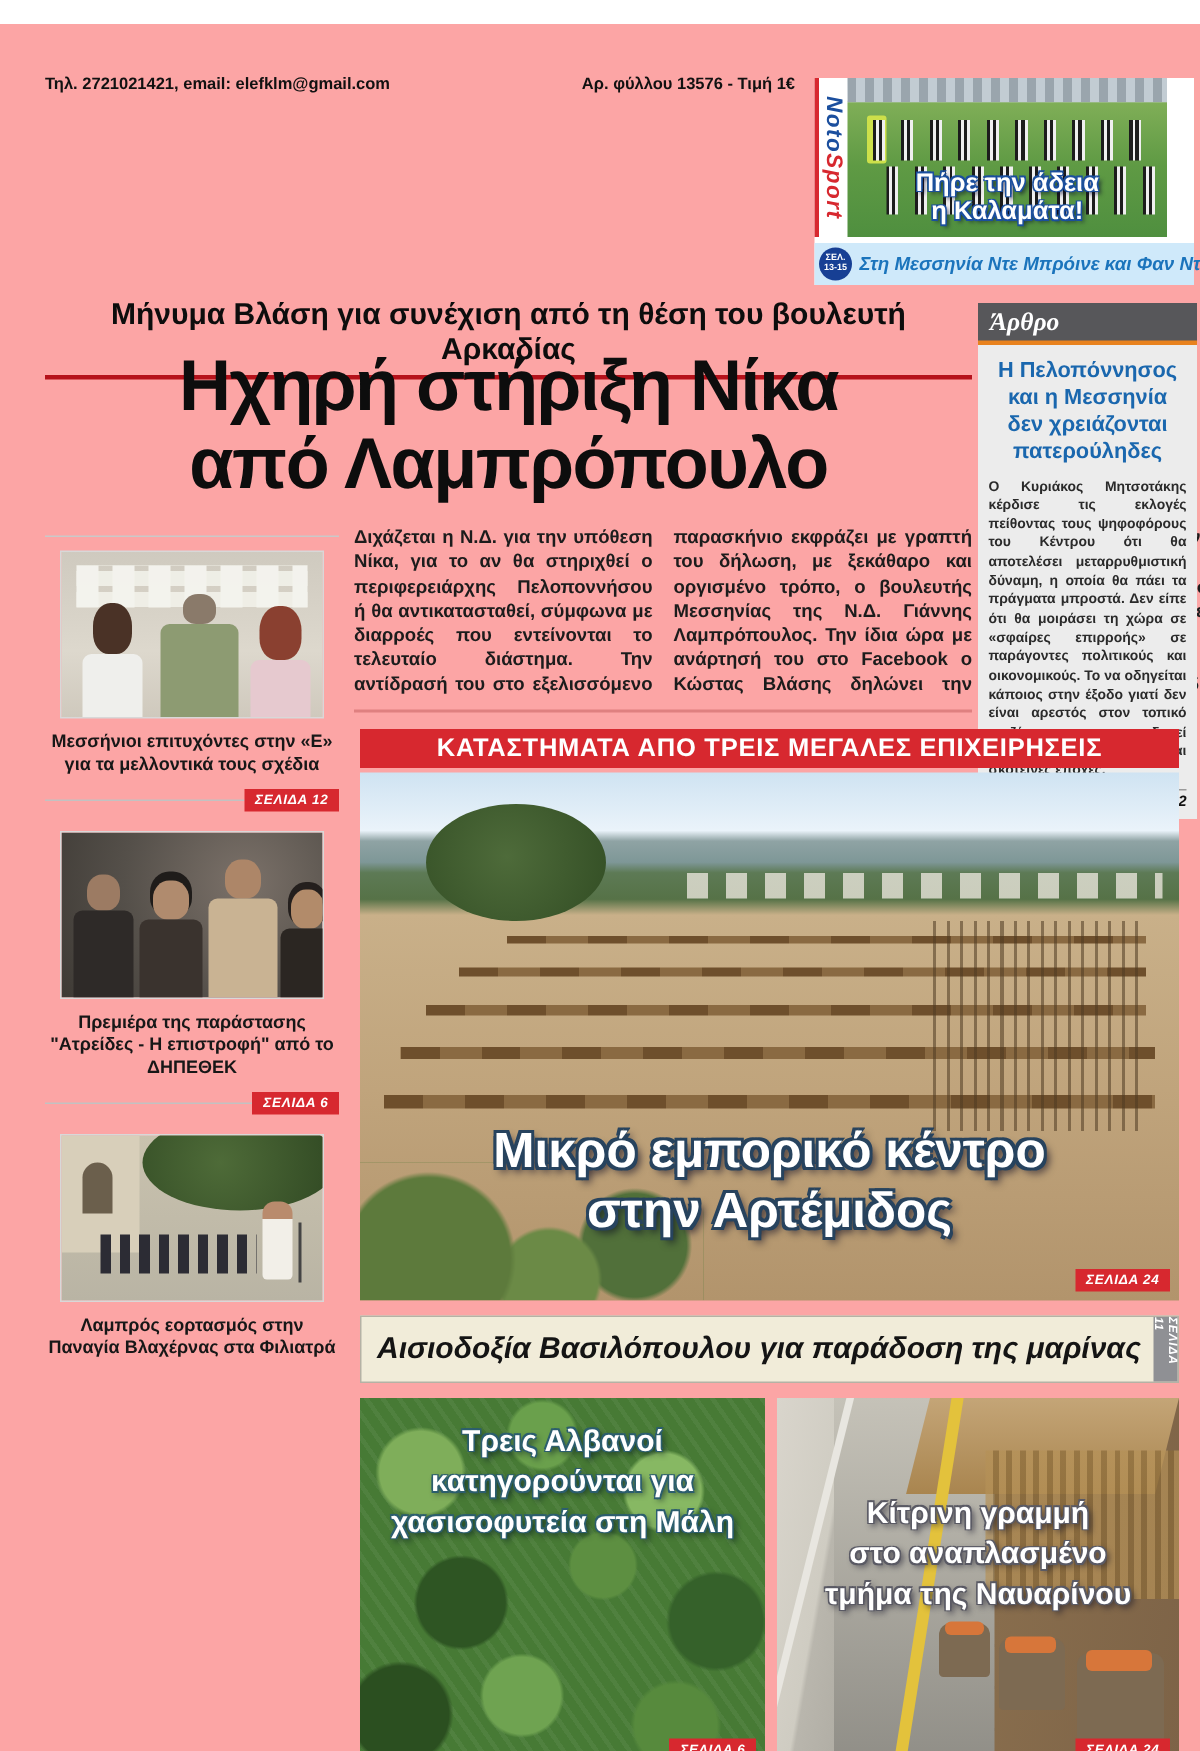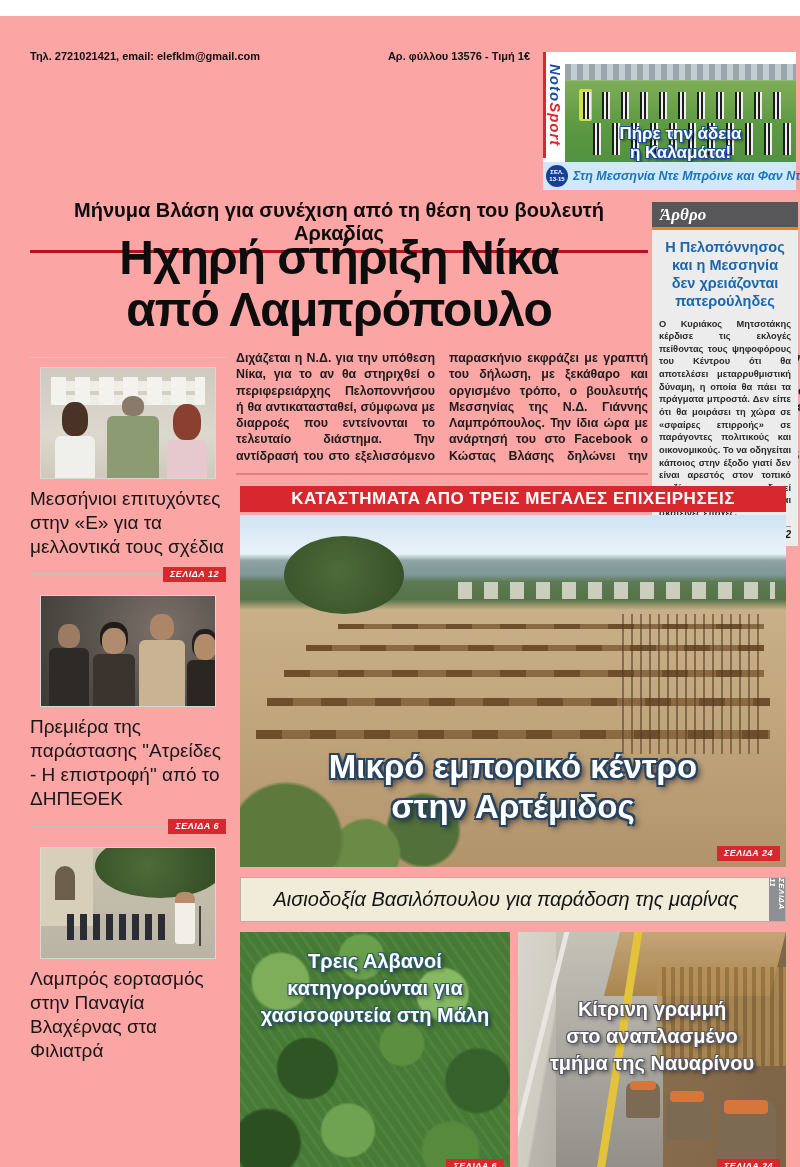--- a/index.html
+++ b/index.html
@@ -20,21 +20,21 @@
   .murl{color:#ffe500;font-weight:bold;font-size:17px;line-height:19px;margin-bottom:4px;}
 
   
   .notosport{position:absolute;left:543px;top:36px;width:253px;height:138px;background:#fff;}
   .ns-label{position:absolute;left:0;top:0;width:22px;height:106px;background:#fff;
             border-left:3px solid #d7282f;box-sizing:border-box;
             display:flex;align-items:center;justify-content:center;}
   .ns-label span{writing-mode:vertical-rl;font-size:15px;font-weight:bold;font-style:italic;letter-spacing:1px;}
   .ns-noto{color:#1b4f9e;}
   .ns-sport{color:#d7282f;}
-  .ns-photo{position:absolute;left:22px;top:12px;width:231px;height:106px;overflow:hidden;
+  .ns-photo{position:absolute;left:22px;top:0;width:213px;height:106px;overflow:hidden;
             background:linear-gradient(#b9c4cc 0%,#cdd6dc 14%,#7fae57 16%,#5f9a44 55%,#4f8f3f 100%);}
   .ns-stand{position:absolute;left:0;top:0;width:100%;height:15%;
             background:repeating-linear-gradient(90deg,#9aa5ad 0 6px,#c2ccd3 6px 12px);}
   .ns-back,.ns-front{position:absolute;left:8%;width:86%;
             background:repeating-linear-gradient(90deg,#1c1c1c 0 2px,#efefef 2px 4px,#1c1c1c 4px 6px,#efefef 6px 8px,transparent 8px 19px);}
   .ns-back{top:26%;height:26%;}
   .ns-front{top:56%;height:30%;left:12%;}
   .ns-gk{position:absolute;left:6%;top:24%;width:13px;height:30%;background:#cde04a;border-radius:2px;}
   .ns-overlay{position:absolute;left:0;bottom:8px;width:100%;text-align:center;color:#fff;
             font-weight:bold;font-size:17px;line-height:19px;
@@ -67,21 +67,21 @@
   .arthro-title{color:#1a67ae;font-weight:bold;font-size:14.5px;line-height:1.25;text-align:center;margin-bottom:7px;}
   .arthro-text{font-size:9.3px;line-height:1.36;font-weight:bold;color:#2a2a2a;text-align:justify;}
   .arthro-foot{border-top:1px solid #9a9a9a;margin-top:6px;padding-top:2px;
             text-align:right;font-size:10px;font-weight:bold;font-style:italic;color:#111;}
 
   
   .sidebar{position:absolute;left:30px;top:341px;width:196px;}
   .sb-topline{border-top:1px solid #c9c9c9;margin-bottom:9px;}
   .sb-item{margin-bottom:13px;}
   .sb-photo{width:176px;height:112px;margin:0 auto;position:relative;overflow:hidden;border:1px solid #d8d8d8;box-sizing:border-box;}
-  .sb-cap{margin-top:8px;text-align:left;font-size:19px;line-height:1.25;font-weight:normal;color:#171717;}
+  .sb-cap{margin-top:8px;text-align:center;font-size:12px;line-height:1.25;font-weight:bold;color:#171717;}
   .refrow{display:flex;align-items:center;margin-top:9px;}
   .refrow .line{flex:1;height:1px;background:#c2c2c2;}
   .pagebadge{background:#d7282f;color:#fff;font-size:9px;font-weight:bold;font-style:italic;
              padding:2px 7px 3px;letter-spacing:.5px;white-space:nowrap;}
 
   
   .ph-exam{background:linear-gradient(#cfcabf,#ddd8cd 60%,#cfc9bd);}
   .ph-exam .papers{position:absolute;left:6%;top:8%;width:88%;height:26%;
       background:repeating-linear-gradient(90deg,#f7f7f2 0 15px,transparent 15px 24px),
                  repeating-linear-gradient(0deg,#f2f2ea 0 10px,transparent 10px 14px);opacity:.9;}
@@ -159,21 +159,21 @@
                      radial-gradient(circle at 80% 60%,#51703a 0 18%,transparent 20%);}
   .mp-overlay{position:absolute;left:0;bottom:40px;width:100%;text-align:center;color:#fff;
           font-weight:bold;font-size:33px;line-height:40px;
           text-shadow:2px 2px 0 #27435e,-2px -2px 0 #27435e,2px -2px 0 #27435e,-2px 2px 0 #27435e,3px 3px 6px rgba(0,0,30,.8);}
   .photobadge{position:absolute;right:6px;bottom:6px;}
 
   
   .marina{position:absolute;left:240px;top:861px;width:546px;height:45px;background:#f1ecd9;
           border:1px solid #b5b2a5;box-sizing:border-box;
           display:flex;align-items:center;justify-content:center;}
-  .marina-text{font-size:20px;font-weight:normal;font-style:italic;color:#141414;padding-right:14px;}
+  .marina-text{font-size:20px;font-weight:bold;font-style:italic;color:#141414;padding-right:14px;}
   .marina-badge{position:absolute;right:0;top:0;width:16px;height:100%;background:#8f9094;
           display:flex;align-items:center;justify-content:center;}
   .marina-badge span{writing-mode:vertical-rl;color:#fff;font-size:8px;font-weight:bold;font-style:italic;letter-spacing:.5px;}
 
   
   .bphoto{position:absolute;top:916px;height:248px;overflow:hidden;}
   .bp-left{left:240px;width:270px;
       background:#477a35;}
   .bp-left .foliage{position:absolute;inset:0;
       background:radial-gradient(circle at 15% 20%,#7fae5a 0 9%,transparent 10%),

